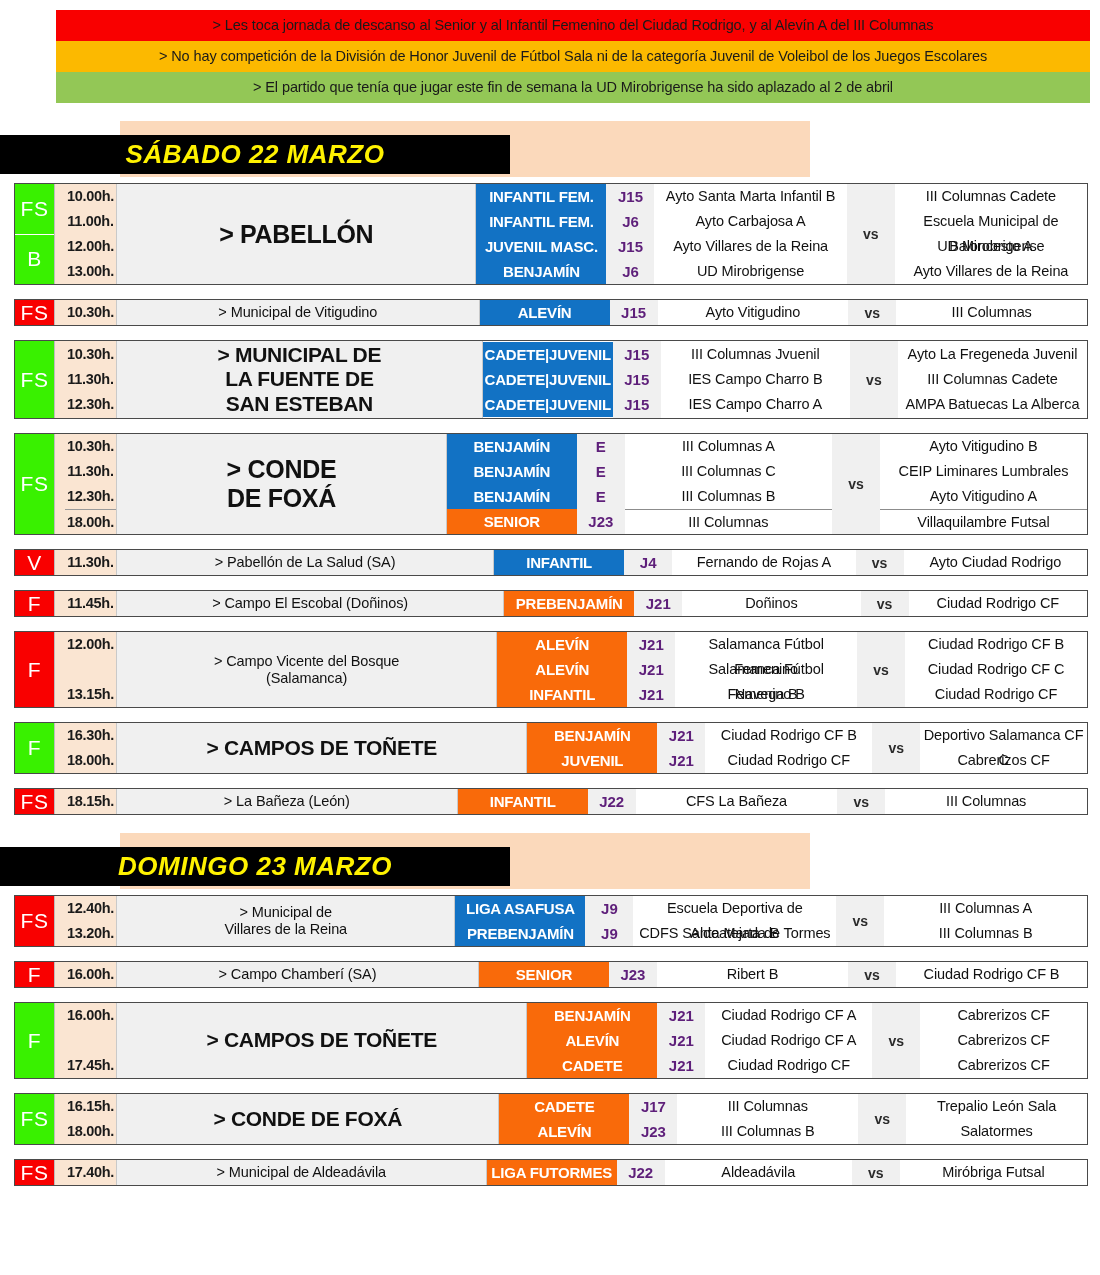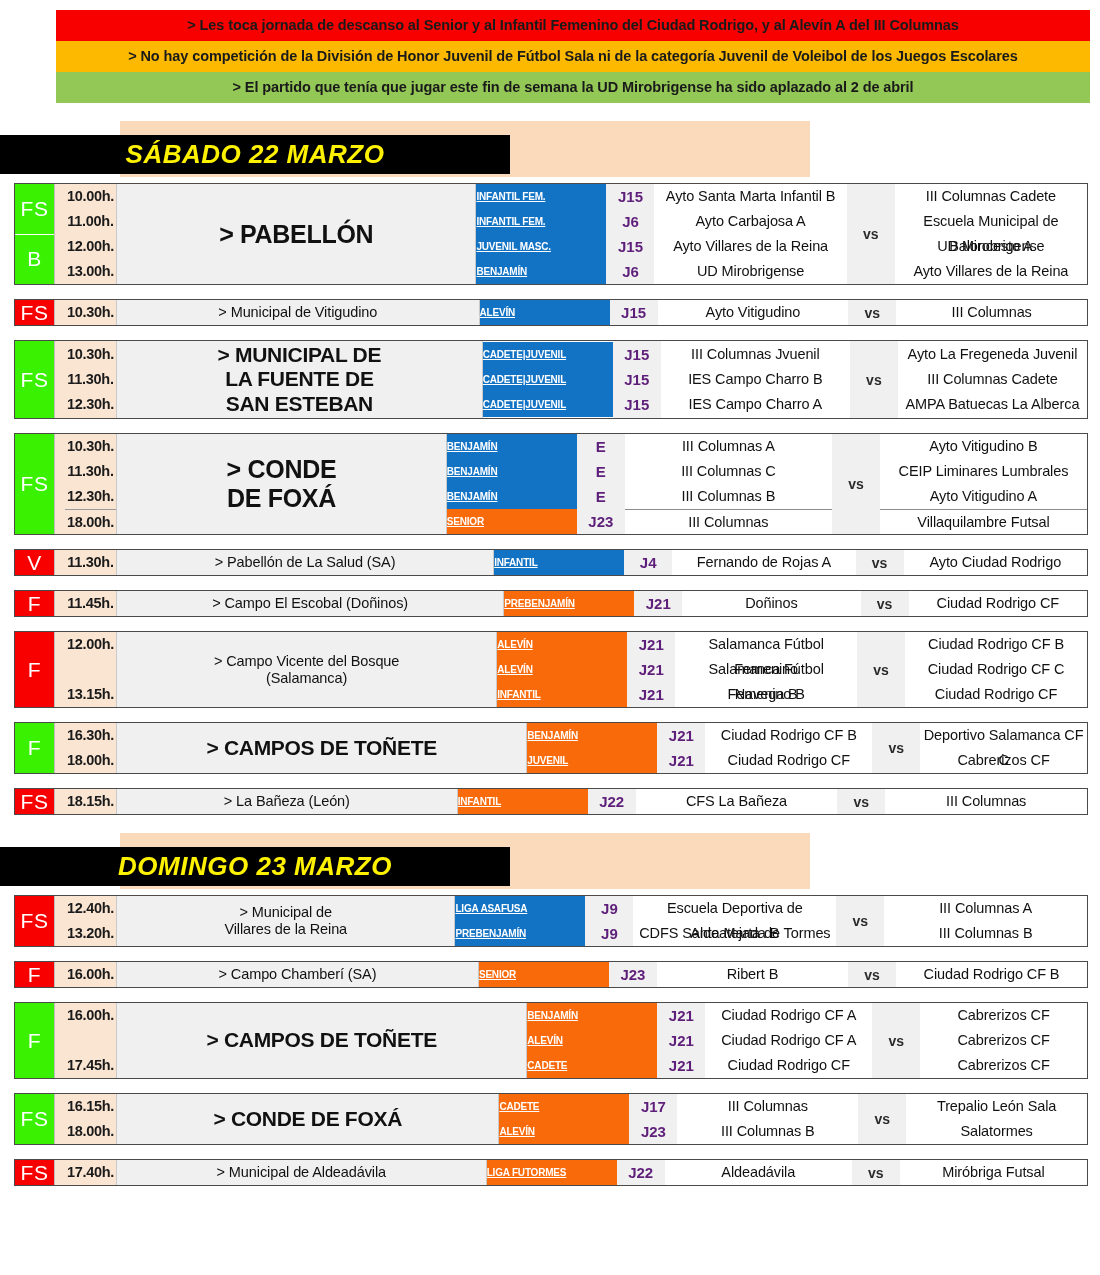--- a/index.html
+++ b/index.html
@@ -7,21 +7,21 @@
     width: 1100px;
     background: #ffffff;
     font-family: "Liberation Sans", sans-serif;
   }
   .page { width:1100px; padding: 10px 0 14px 0; }
 
   
   .notices { margin: 0 12px 0 56px; width: 1034px; }
   .notice {
     text-align:center;
-    font-weight: bold;
+    font-weight: normal;
     font-size: 14.5px;
     color:#1a1a1a;
     padding: 7px 4px 8px 4px;
     letter-spacing: -0.1px;
   }
   .notice.red    { background:#f90000; }
   .notice.amber  { background:#fcb900; }
   .notice.green  { background:#93c756; }
 
   
@@ -106,23 +106,23 @@
   .venue.mid .vline { font-size:21px; font-weight:bold; letter-spacing:-0.3px; }
   .venue.small .vline { font-size:14.5px; font-weight:normal; letter-spacing:-0.1px; }
 
   
   .cats {
     width:130px; flex:0 0 130px;
     display:flex; flex-direction:column; justify-content:center;
   }
   .cat {
     height:25px; line-height:25px;
-    color:#fff; font-weight:bold; font-size:10px;
+    text-align:center;
+    color:#fff; font-weight:bold; font-size:15px;
     letter-spacing:-0.2px;
-    text-decoration:underline;
   }
   .cat.blue   { background:#1272c4; }
   .cat.orange { background:#f96a0a; }
 
   
   .jors {
     width:48px; flex:0 0 48px;
     background:#f0f0f0;
     display:flex; flex-direction:column; justify-content:center;
   }

